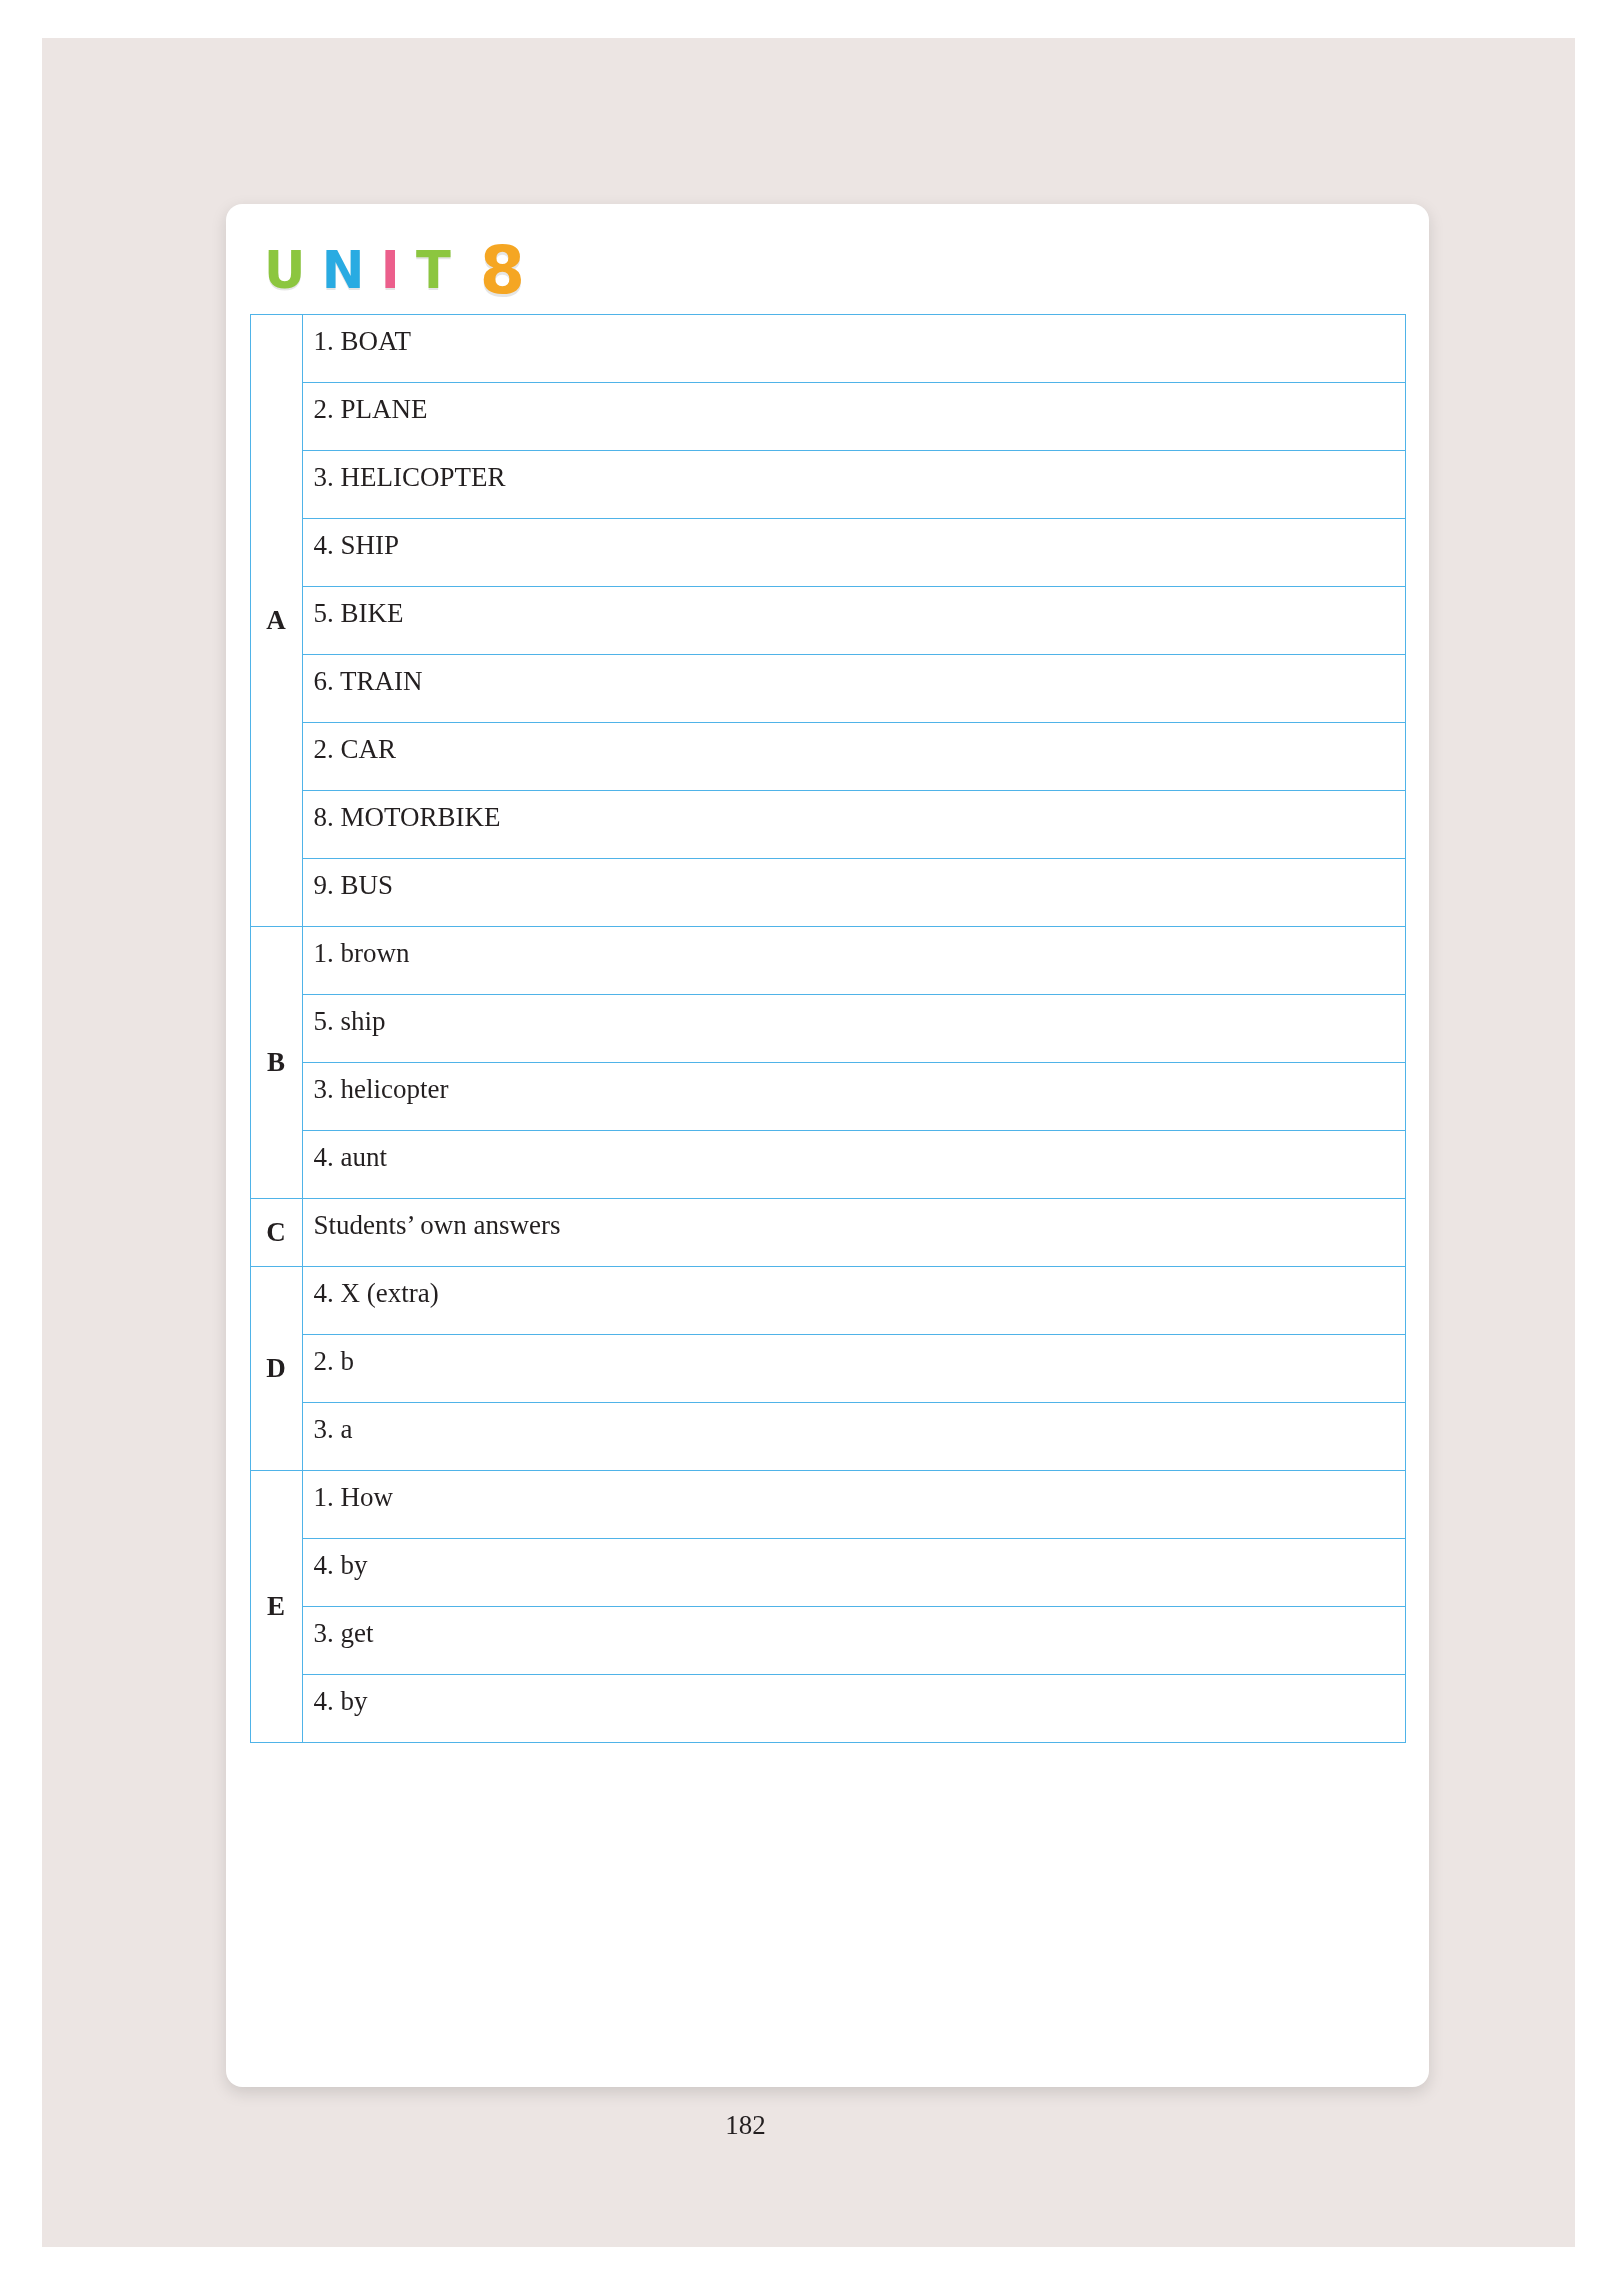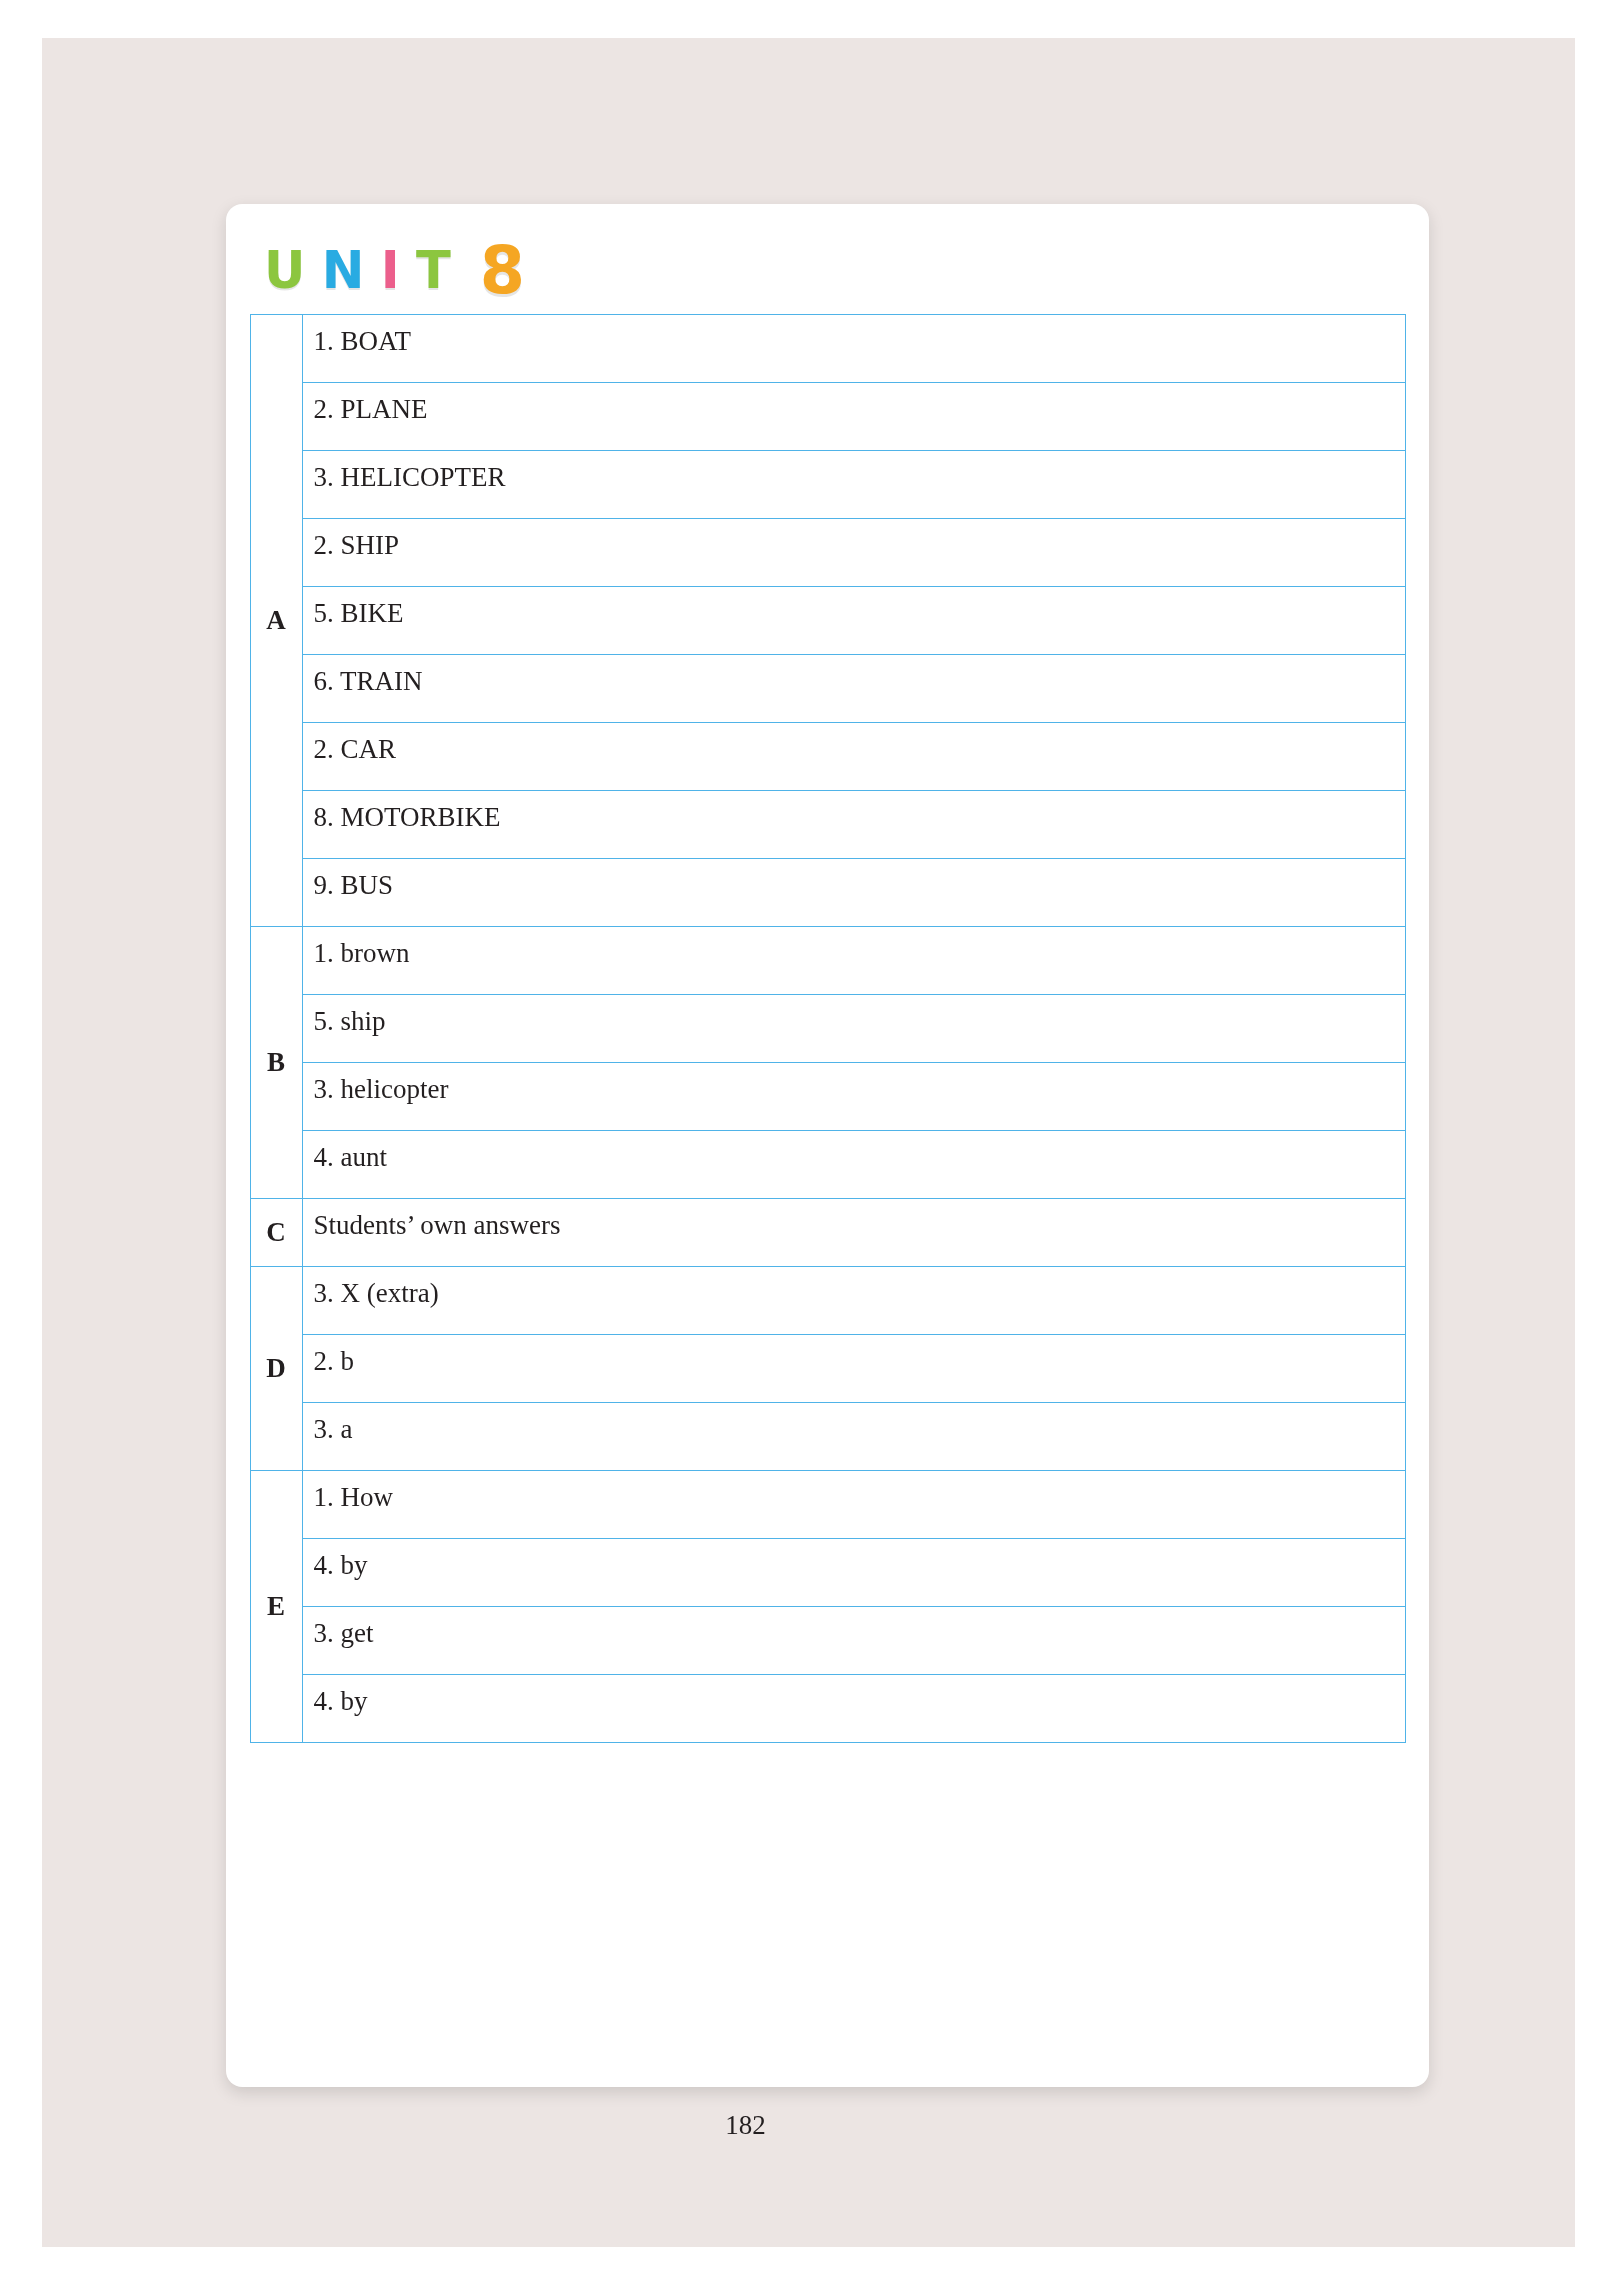--- a/index.html
+++ b/index.html
@@ -114,21 +114,21 @@
           <td class="letter" rowspan="9">A</td>
           <td>1. BOAT</td>
         </tr>
         <tr>
           <td>2. PLANE</td>
         </tr>
         <tr>
           <td>3. HELICOPTER</td>
         </tr>
         <tr>
-          <td>2. SHIP</td>
+          <td>4. SHIP</td>
         </tr>
         <tr>
           <td>5. BIKE</td>
         </tr>
         <tr>
           <td>6. TRAIN</td>
         </tr>
         <tr>
           <td>2. CAR</td>
         </tr>
@@ -153,21 +153,21 @@
           <td>4. aunt</td>
         </tr>
 
         <tr>
           <td class="letter">C</td>
           <td>Students’ own answers</td>
         </tr>
 
         <tr>
           <td class="letter" rowspan="3">D</td>
-          <td>3. X (extra)</td>
+          <td>4. X (extra)</td>
         </tr>
         <tr>
           <td>2. b</td>
         </tr>
         <tr>
           <td>3. a</td>
         </tr>
 
         <tr>
           <td class="letter" rowspan="4">E</td>

